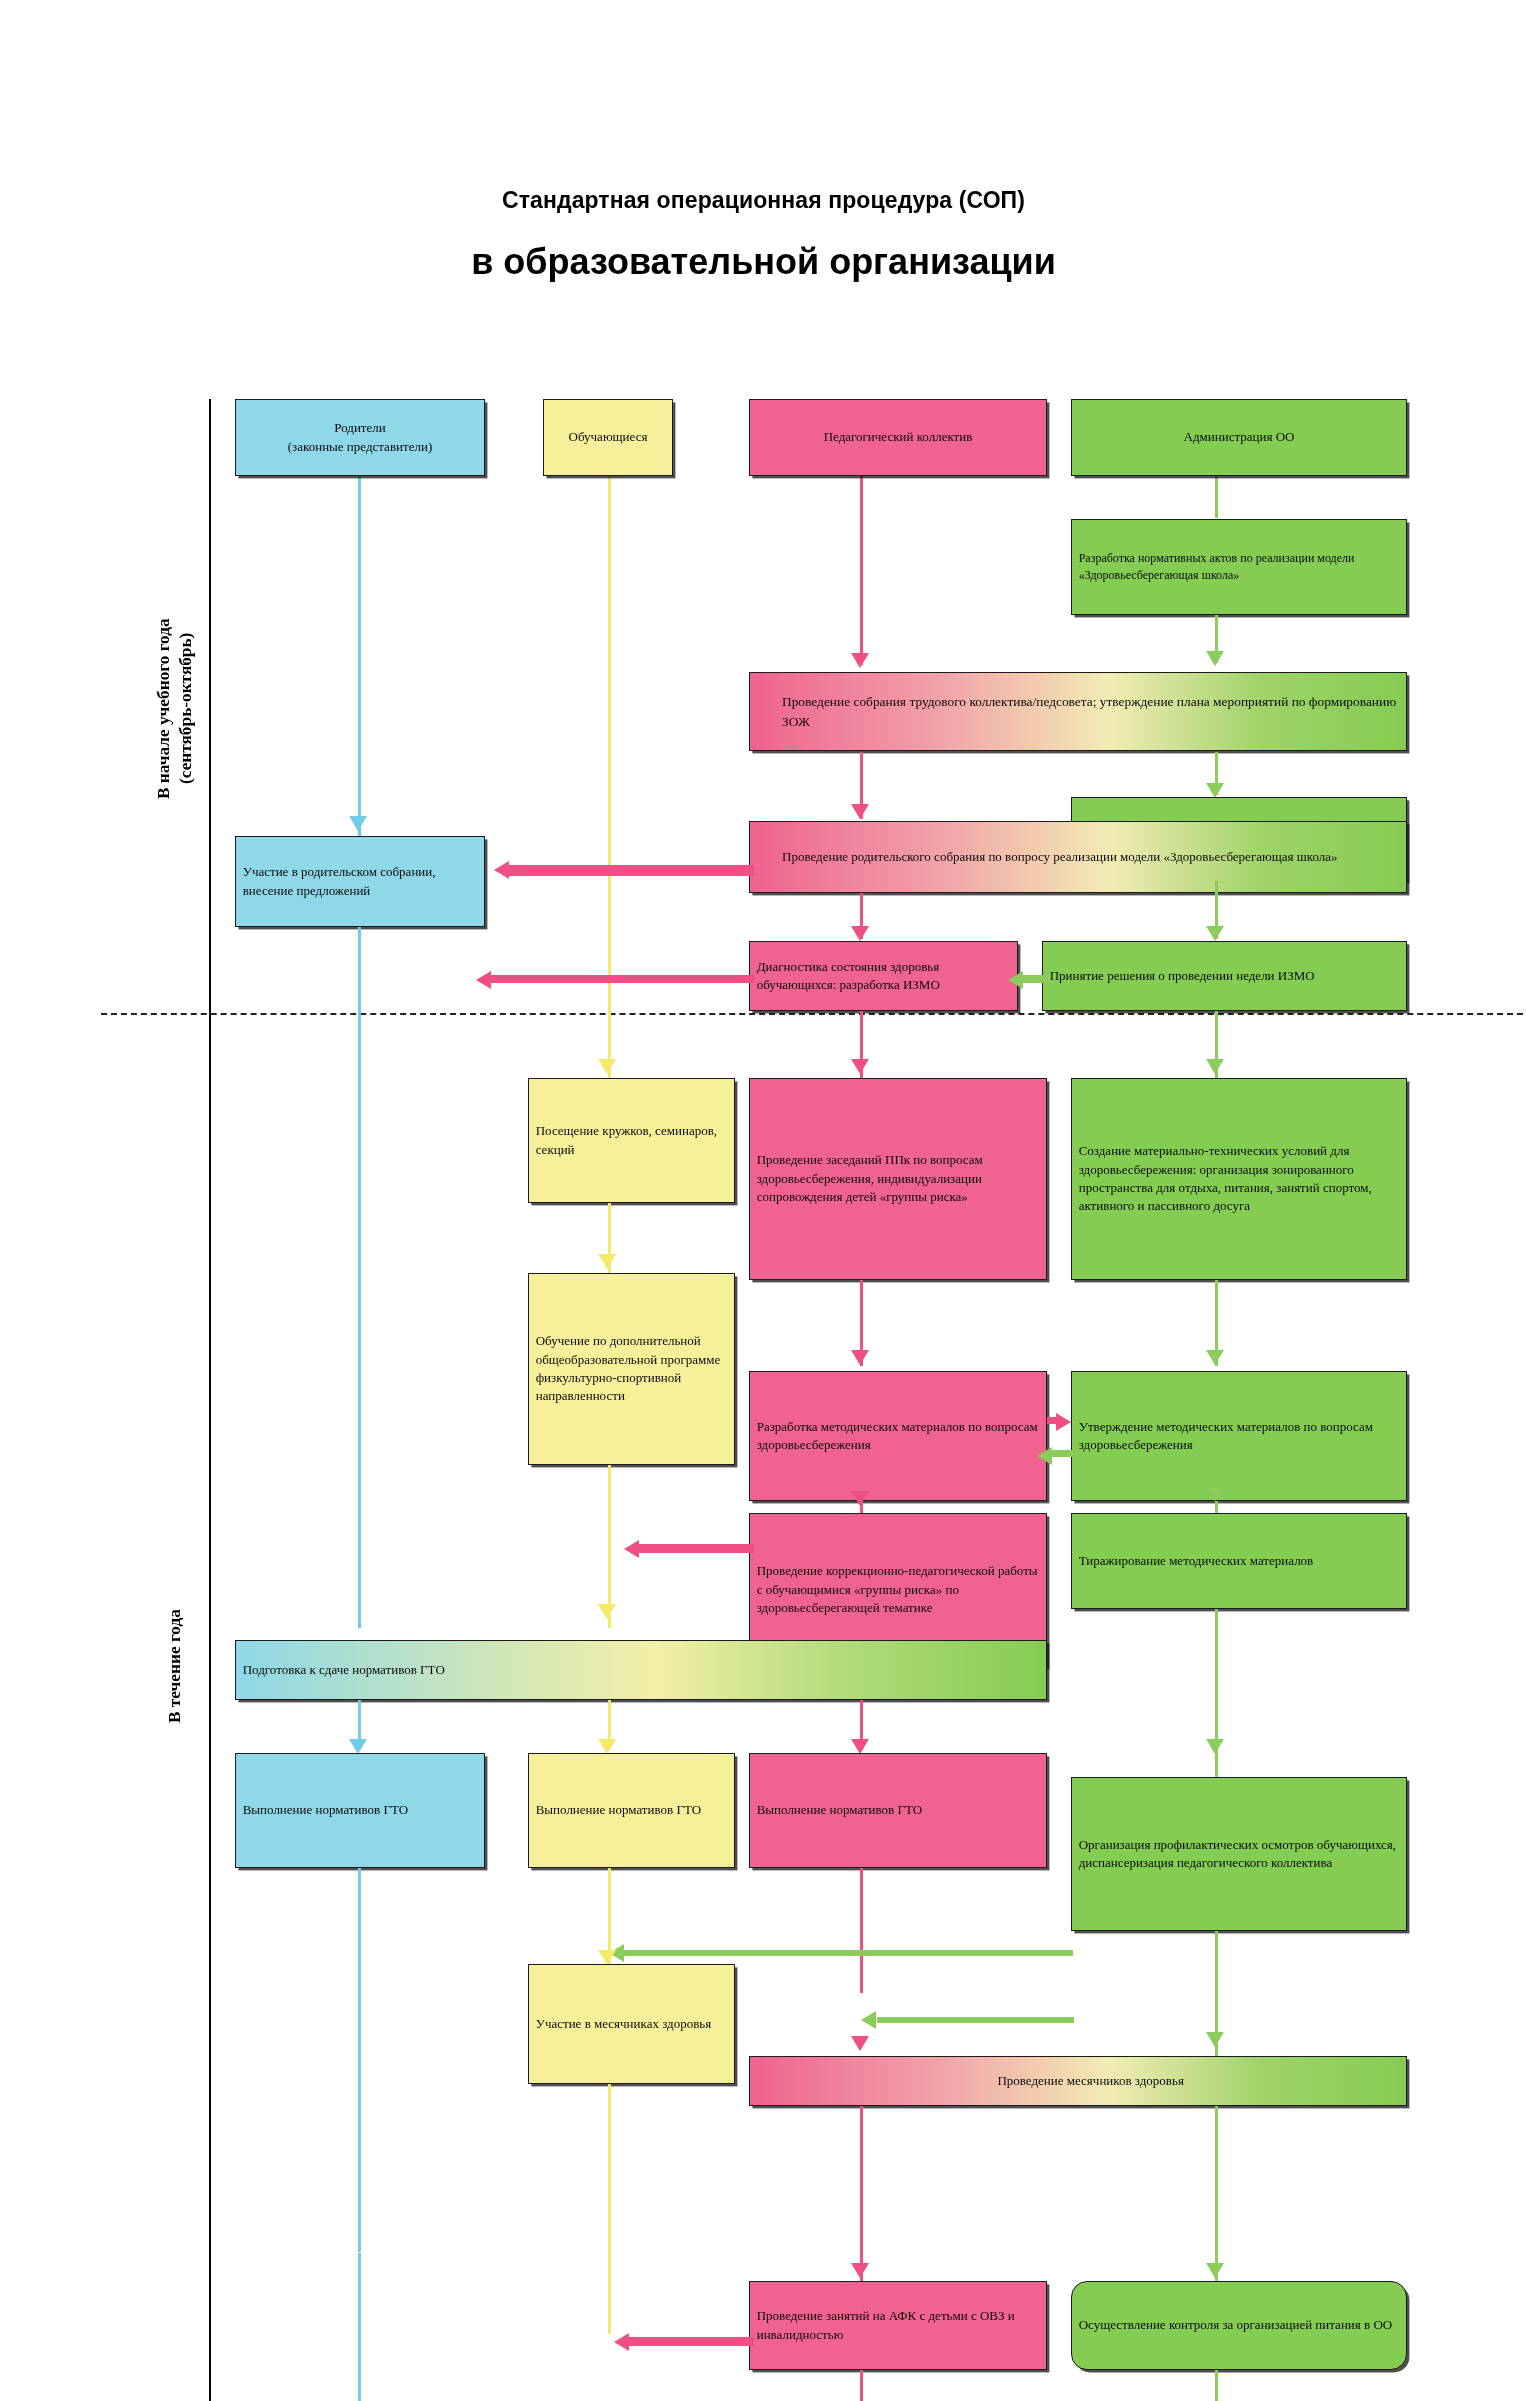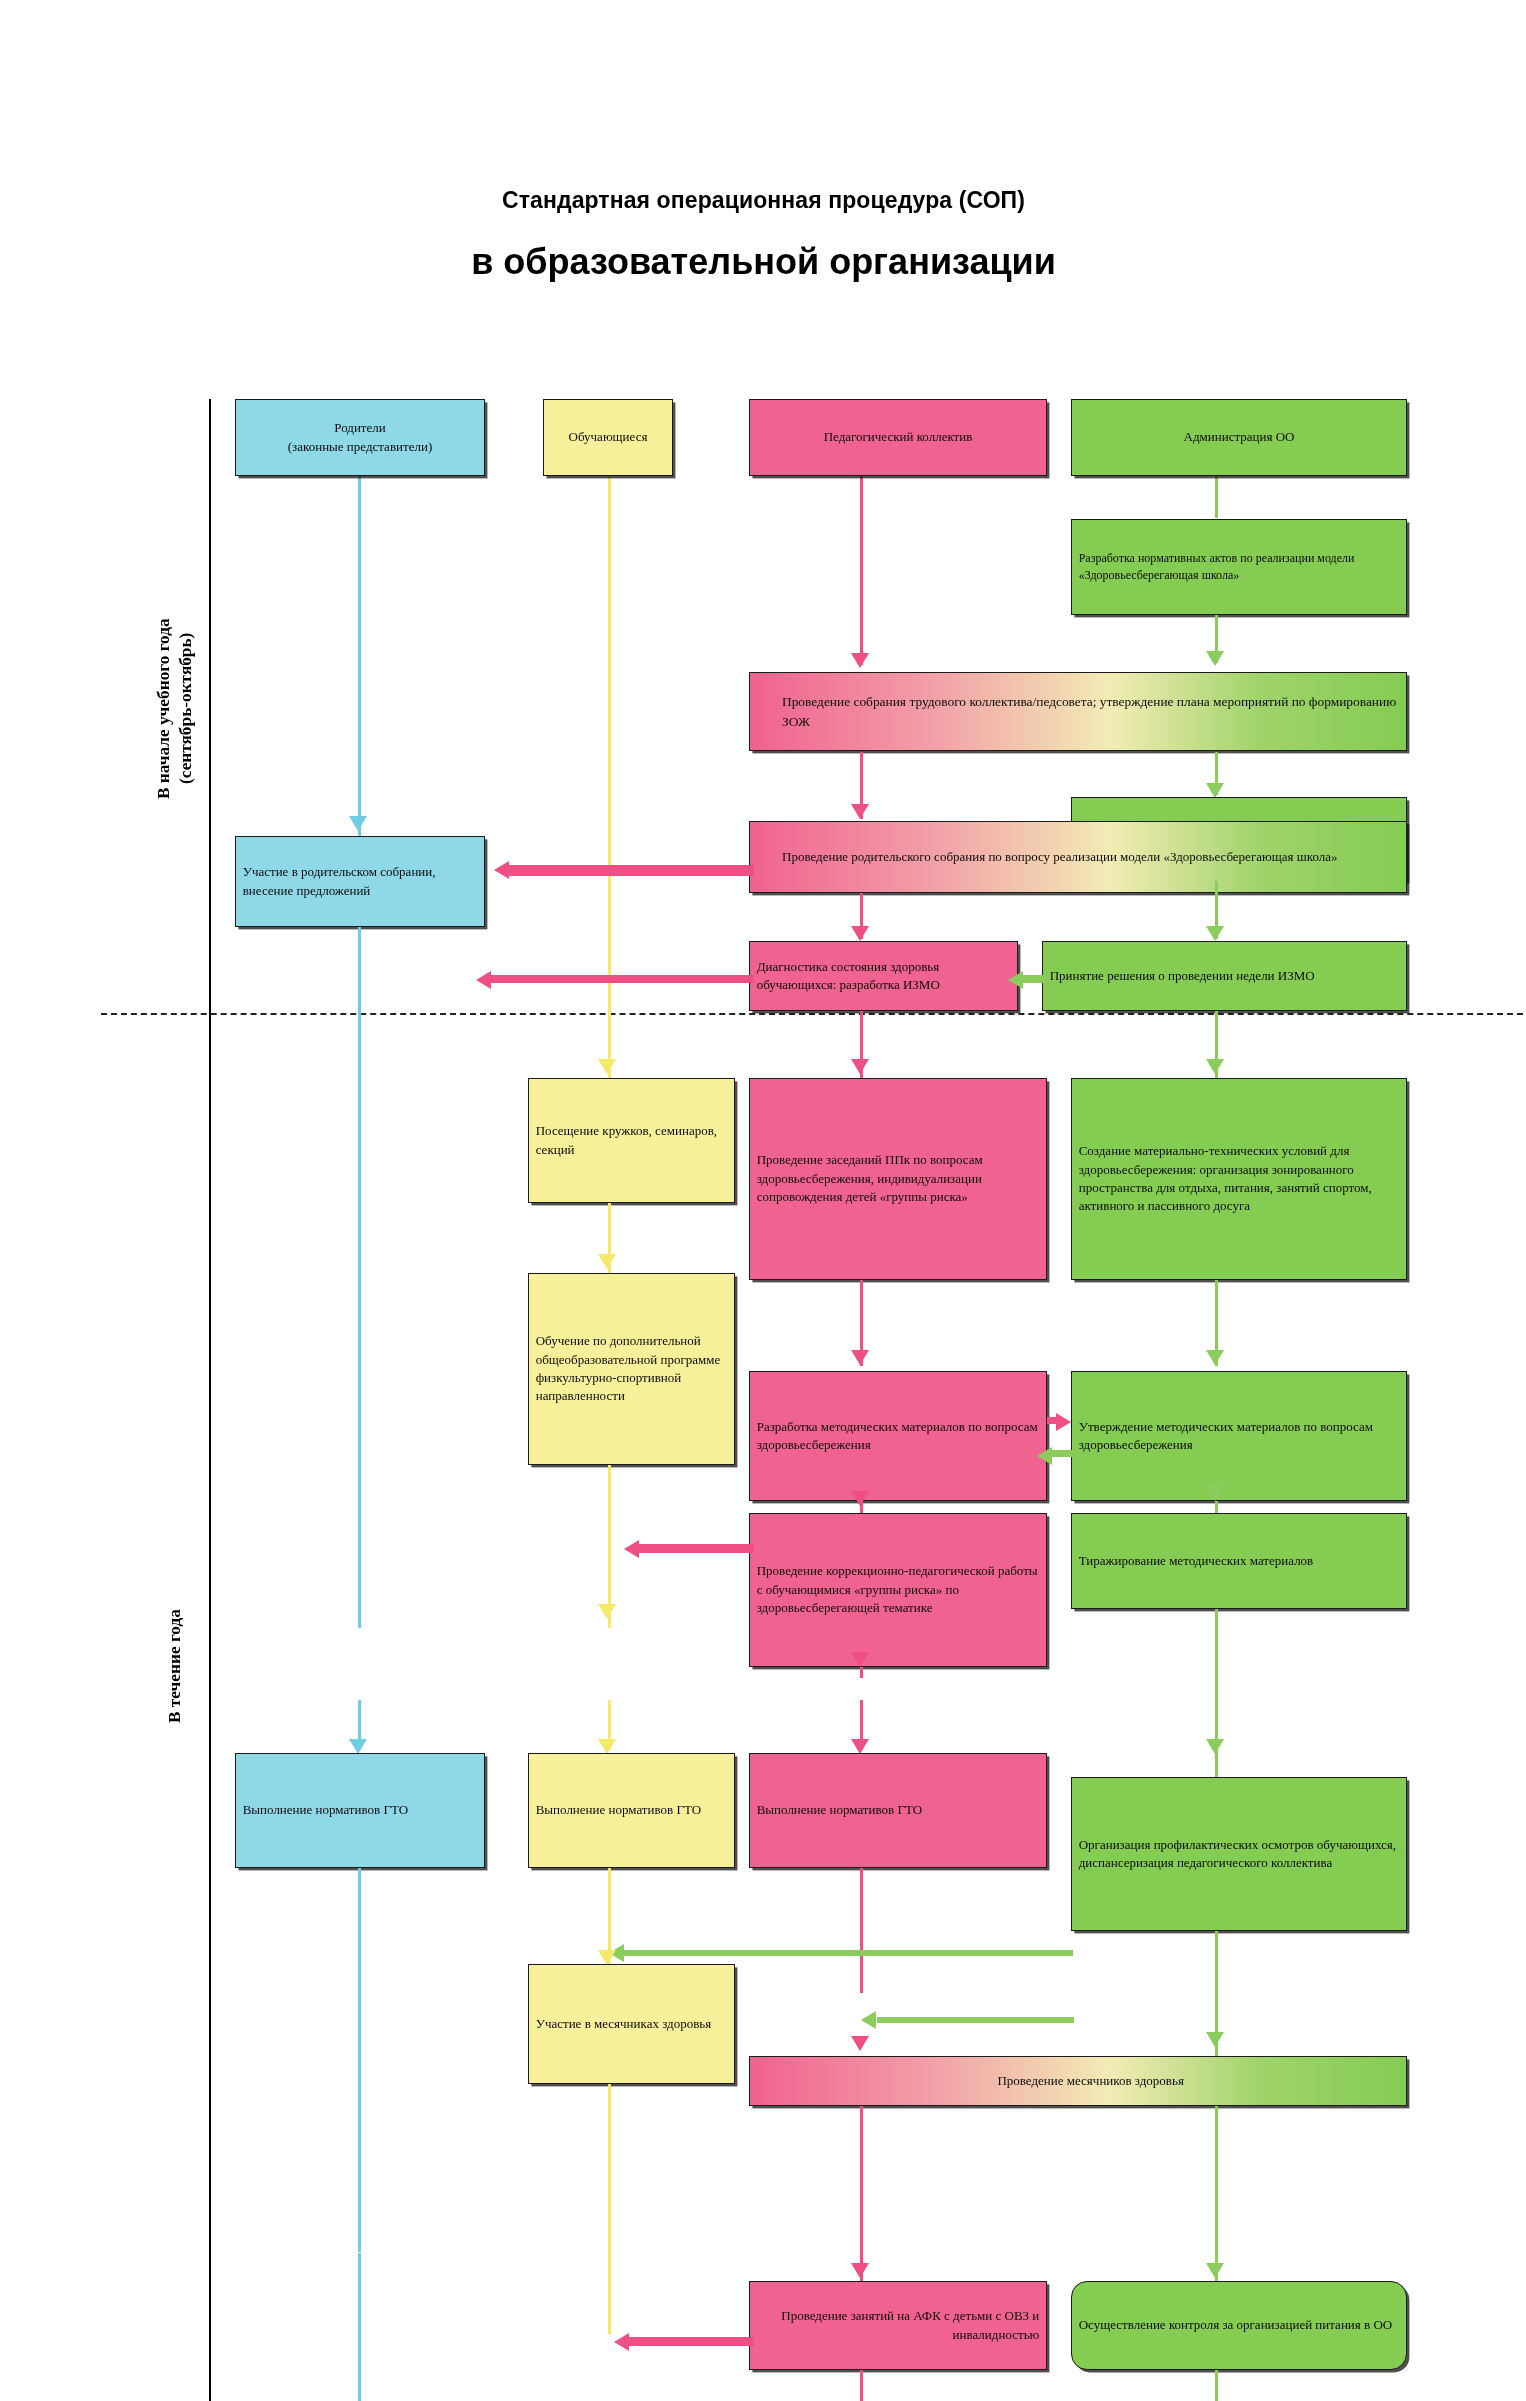--- a/index.html
+++ b/index.html
@@ -204,20 +204,23 @@
 
   <div class="ln h c-pink" style="left:639px;top:1544px;width:115px;height:8.6px;"></div>
   <div class="ar lf a-pink" style="left:624px;top:1540px;"></div>
 
   <div class="ln v c-yel" style="left:608px;top:1465px;height:163px;"></div>
   <div class="ar dn a-yel" style="left:598px;top:1604px;"></div>
   <div class="ln v c-pink" style="left:860px;top:1667px;height:10.6px;"></div>
   <div class="ar dn a-pink" style="left:851px;top:1652px;"></div>
   <div class="ln v c-grn" style="left:1215px;top:1609px;height:456px;"></div>
 
+  <div class="node lft g-byg" style="left:235px;top:1640px;width:812px;height:60px;">
+    <span>Подготовка к сдаче нормативов ГТО</span>
+  </div>
 
   <div class="ln v c-blue" style="left:358px;top:1700px;height:50px;"></div>
   <div class="ar dn a-blue" style="left:349px;top:1739px;"></div>
   <div class="ln v c-yel" style="left:608px;top:1700px;height:50px;"></div>
   <div class="ar dn a-yel" style="left:598px;top:1739px;"></div>
   <div class="ln v c-pink" style="left:860px;top:1700px;height:50px;"></div>
   <div class="ar dn a-pink" style="left:851px;top:1739px;"></div>
 
   <div class="node lft blue" style="left:235px;top:1753px;width:250px;height:115px;">
     <span>Выполнение нормативов ГТО</span>
@@ -255,21 +258,21 @@
   </div>
 
   <div class="ln v c-grn" style="left:1215px;top:1931px;height:96px;"></div>
   <div class="ar dn a-grn" style="left:1206px;top:2032px;"></div>
 
   <div class="ln v c-pink" style="left:860px;top:2106px;height:178px;"></div>
   <div class="ar dn a-pink" style="left:851px;top:2263px;"></div>
   <div class="ln v c-grn" style="left:1215px;top:2106px;height:178px;"></div>
   <div class="ar dn a-grn" style="left:1206px;top:2263px;"></div>
 
-  <div class="node lft pink" style="left:749px;top:2281px;width:298px;height:89px;text-align:right;">
+  <div class="node lft pink" style="left:749px;top:2281px;width:298px;height:89px;">
     <span>Проведение занятий на АФК с детьми с ОВЗ и инвалидностью</span>
   </div>
   <div class="node lft green" style="left:1071px;top:2281px;width:336px;height:89px;border-radius:16px;">
     <span>Осуществление контроля за организацией питания в ОО</span>
   </div>
 
   <div class="ln v c-yel" style="left:608px;top:2084px;height:250px;"></div>
   <div class="ln h c-pink" style="left:629px;top:2337px;width:125px;height:8.6px;"></div>
   <div class="ar lf a-pink" style="left:614px;top:2333px;"></div>
 

